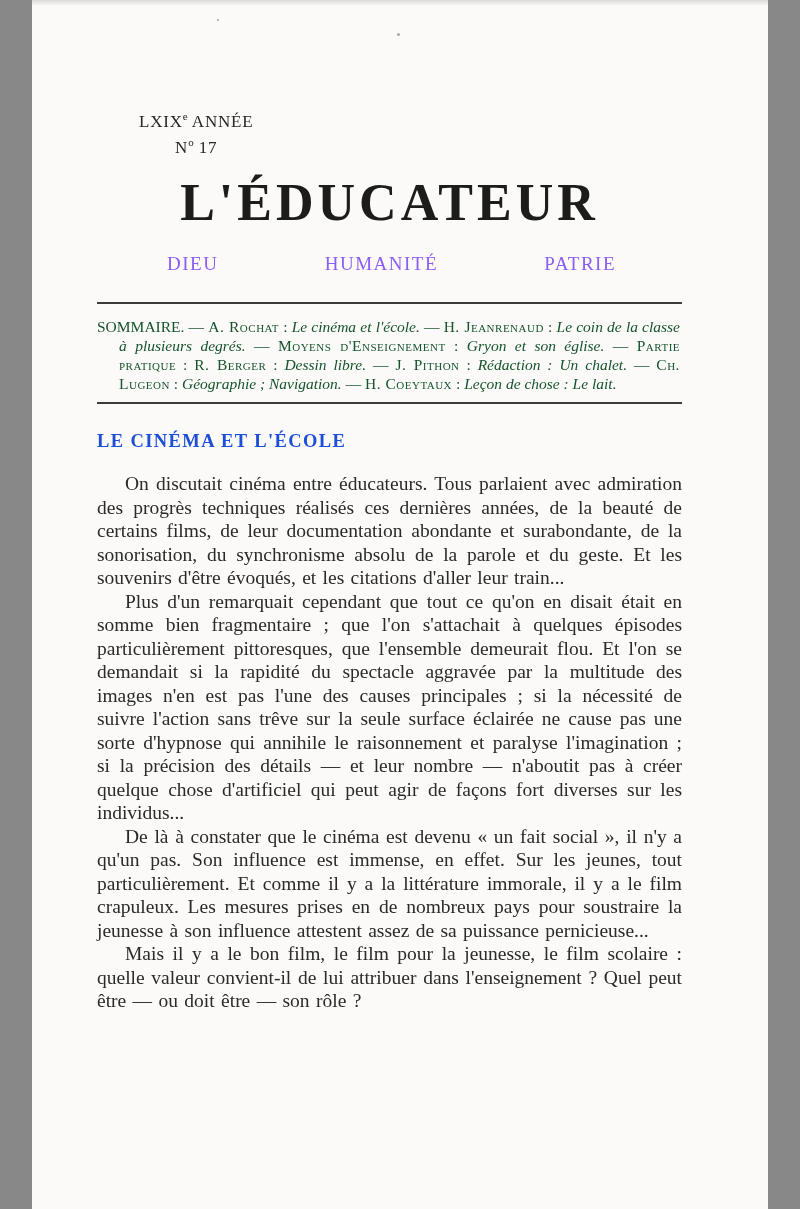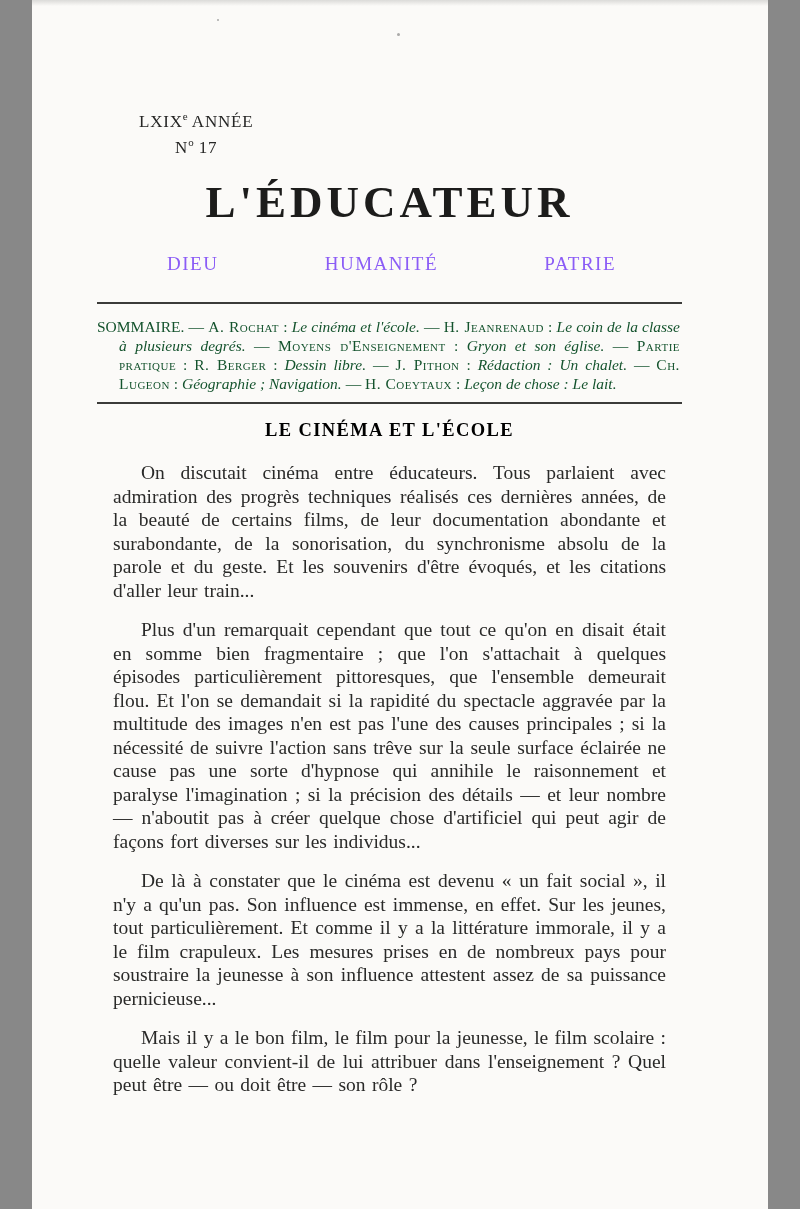--- a/index.html
+++ b/index.html
@@ -56,21 +56,21 @@
     color: #262625;
   }
   .masthead-block sup {
     font-size: 11px;
     letter-spacing: 0;
   }
 
   .masthead-title {
     margin-top: 12px;
     text-align: center;
-    font-size: 45px;
+    font-size: 52px;
     line-height: 67px;
     font-weight: bold;
     letter-spacing: 4px;
     white-space: nowrap;
     color: #1c1c1b;
   }
 
   .motto-row {
     display: flex;
     justify-content: space-between;
@@ -97,39 +97,39 @@
     padding-left: 22px;
     text-indent: -22px;
     padding-right: 2px;
     color: #14532d;
   }
   .seg-plain { font-style: normal; }
   .seg-smallcaps { font-variant: small-caps; letter-spacing: 0.5px; }
   .seg-italic { font-style: italic; }
 
   .article-title {
-    margin-top: 15px;
-    text-align: center;
+    margin-top: 26px;
+    text-align: left;
     font-size: 18.5px;
     line-height: 22px;
     font-weight: bold;
     letter-spacing: 1.4px;
-    color: #000000;
+    color: #1d4ed8;
   }
 
   .article-body {
     margin-top: 20px;
     font-size: 19.5px;
     line-height: 23.5px;
     text-align: justify;
     word-spacing: 1.5px;
     color: #2a2a29;
   }
   .article-body p {
-    margin: 16px;
+    margin: 0;
     text-indent: 28px;
   }
 </style>
 </head>
 <body>
 
 <div class="sheet">
   <div class="scan-edge-top"></div>
   <div class="scan-speck speck-1"></div>
   <div class="scan-speck speck-2"></div>

